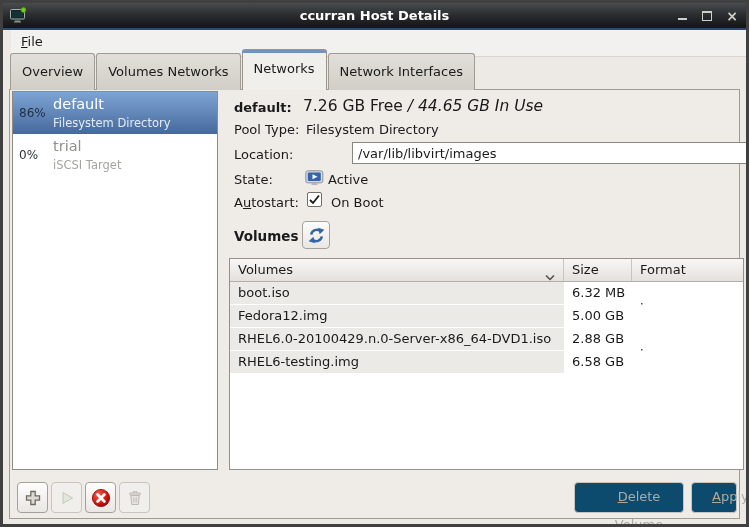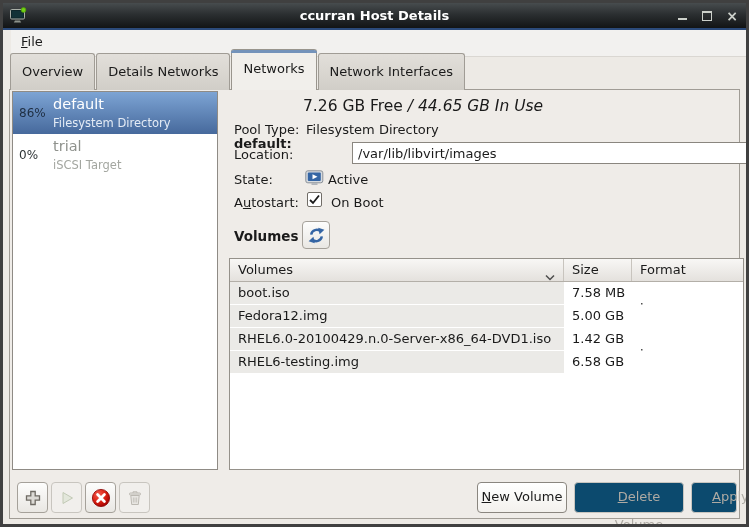--- a/index.html
+++ b/index.html
@@ -42,21 +42,21 @@
   .pool-name{position:absolute;left:40px;top:4px;font-size:14.5px;color:#8f928d;}
   .pool-sub{position:absolute;left:40px;top:24px;font-size:11.5px;color:#a3a6a0;}
   .pool-row.selected .pool-name{color:#ffffff;}
   .pool-row.selected .pool-sub{color:#e4ebf5;}
   
   .tool-btn{position:absolute;top:479px;width:31px;height:31px;box-sizing:border-box;border:1px solid #a5a19a;border-radius:4px;
     background:linear-gradient(#fdfdfc,#e9e7e3);display:flex;align-items:center;justify-content:center;}
   .tool-btn.disabled{background:#f1efec;border-color:#c8c5bf;}
   
   .lbl{position:absolute;font-size:13px;color:#1a1a1a;white-space:nowrap;}
-  .hdr-name{font-weight:bold;margin-top:36px;}
+  .hdr-name{font-weight:bold;}
   .hdr-line{position:absolute;left:300px;top:94px;font-size:15.5px;white-space:nowrap;}
   .hdr-line .inuse{font-style:italic;}
   .loc-input{position:absolute;left:302px;top:139px;width:435px;height:22px;box-sizing:border-box;
     border:1px solid #8a867f;border-radius:0;background:#ffffff;font-family:"DejaVu Sans",sans-serif;
     font-size:13px;color:#1a1a1a;padding:0 5px;margin-left:47px;}
   .checkbox{position:absolute;left:304px;top:189px;width:15px;height:15px;box-sizing:border-box;
     background:#fff;border:1px solid #716d67;border-radius:2px;display:flex;align-items:center;justify-content:center;}
   .refresh-btn{position:absolute;left:299px;top:218px;width:28px;height:28px;box-sizing:border-box;
     border:1px solid #a5a19a;border-radius:4px;background:linear-gradient(#fdfdfc,#e9e7e3);
     display:flex;align-items:center;justify-content:center;}
@@ -104,21 +104,21 @@
       <span class="wc wc-close">×</span>
     </div>
   </div>
 
   <div class="menubar">
     <span class="menu-item"><u>F</u>ile</span>
   </div>
 
   <div class="tabs">
     <div class="tab">Overview</div>
-    <div class="tab">Details Networks</div>
+    <div class="tab">Volumes Networks</div>
     <div class="tab active">Networks</div>
     <div class="tab">Network Interfaces</div>
   </div>
 
   <div class="pane"></div>
 
   <div class="layer">
 
     <div class="pool-list">
       <div class="pool-row selected">
@@ -214,38 +214,37 @@
             <svg width="10" height="7" viewBox="0 0 10 7">
                 <polyline points="1,1.5 5,5.5 9,1.5" fill="none" stroke="#4d4d4d" stroke-width="1.5"></polyline>
               </svg>
           </span>
         </div>
         <div class="vt-h c2">Size</div>
         <div class="vt-h c3">Format</div>
       </div>
       <div class="vt-row">
         <div class="vt-c c1">boot.iso</div>
-        <div class="vt-c c2">7.58 MB</div>
+        <div class="vt-c c2">6.32 MB</div>
         <div class="vt-c c3">iso</div>
       </div>
       <div class="vt-row">
         <div class="vt-c c1">Fedora12.img</div>
         <div class="vt-c c2">5.00 GB</div>
         <div class="vt-c c3">raw</div>
       </div>
       <div class="vt-row">
         <div class="vt-c c1">RHEL6.0-20100429.n.0-Server-x86_64-DVD1.iso</div>
-        <div class="vt-c c2">1.42 GB</div>
+        <div class="vt-c c2">2.88 GB</div>
         <div class="vt-c c3">iso</div>
       </div>
       <div class="vt-row">
         <div class="vt-c c1">RHEL6-testing.img</div>
         <div class="vt-c c2">6.58 GB</div>
         <div class="vt-c c3">raw</div>
       </div>
     </div>
 
-    <div class="btn" style="left:474px;width:90px;"><u>N</u>ew Volume</div>
     <div class="btn disabled" style="left:571px;width:110px;"><u>D</u>elete Volume</div>
     <div class="btn disabled" style="left:688px;width:46px;"><u>A</u>pply</div>
 
   </div>
 </div>
 
 </body></html>

